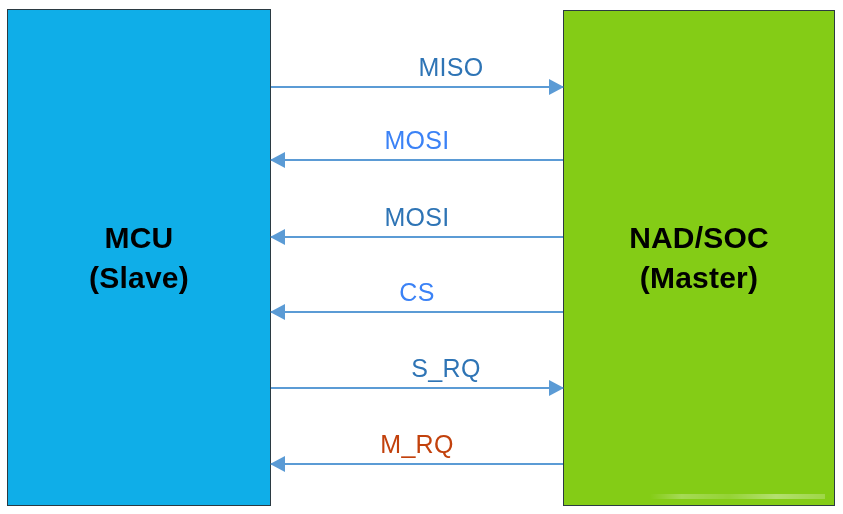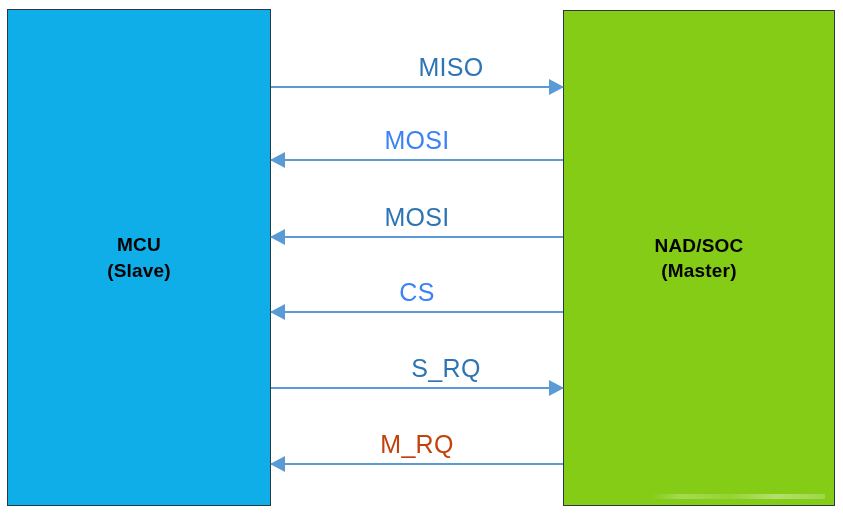--- a/index.html
+++ b/index.html
@@ -23,21 +23,21 @@
     position: absolute;
     box-sizing: border-box;
     border: 1px solid #2b3a42;
     display: flex;
     flex-direction: column;
     align-items: center;
     justify-content: center;
     text-align: center;
     color: #000000;
     font-weight: bold;
-    font-size: 19px;
+    font-size: 30px;
     line-height: 1.32;
     letter-spacing: 0.2px;
   }
   #node-mcu {
     left: 7px;
     top: 9px;
     width: 264px;
     height: 497px;
   }
   #node-nad {

